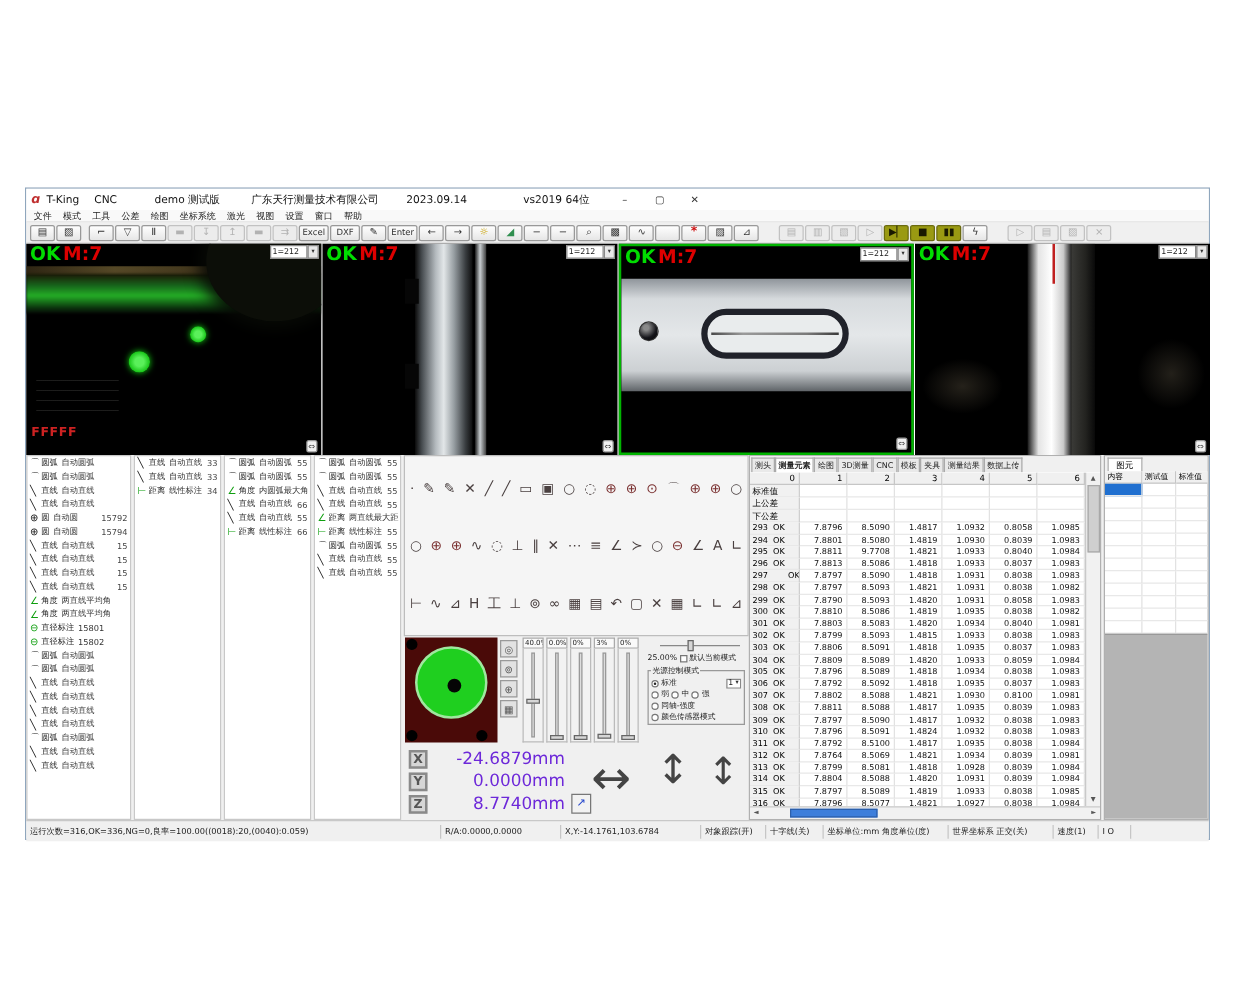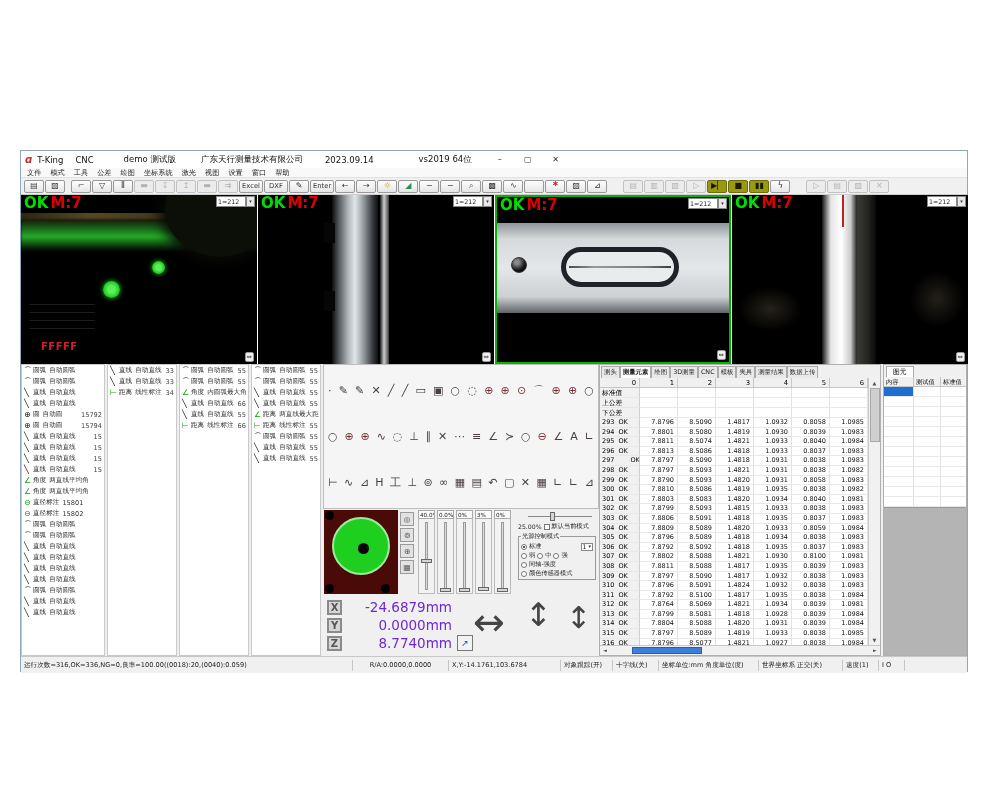--- a/index.html
+++ b/index.html
@@ -32,21 +32,21 @@
 .ddbtn{background:#e8e8e8;border:1px solid #888;font-size:5px;line-height:9px;width:9px;text-align:center;color:#333}
 .resize{position:absolute;bottom:2px;right:3px;z-index:6;background:#f0f0f0;border:1px solid #999;font-size:6.5px;line-height:8px;padding:0 1px;color:#444;border-radius:2px}
 .sc{position:absolute;inset:0}
 
 .bandtop{position:absolute;left:0;right:0;top:18px;height:7px;background:linear-gradient(to right,#3a2f18,#6a5a30 30%,#473a1e 70%,#241d0c);opacity:.8}
 .band{position:absolute;left:0;right:0;top:24px;height:32px;background:linear-gradient(to bottom,#1c1606,#17661c 30%,#24ad26 55%,#0c360e 85%,#040404);filter:blur(1px)}
 .cornercircle{position:absolute;right:-18px;top:-34px;width:110px;height:96px;border-radius:50%;background:#0c0e08;box-shadow:0 0 12px 6px rgba(8,10,6,.9)}
 .gdot{position:absolute;border-radius:50%;background:radial-gradient(circle,#5af05a 0 30%,#17c417 70%,#0a7a0a);box-shadow:0 0 5px #1c1}
 .dotA{left:82px;top:86px;width:17px;height:17px}
 .dotB{left:131px;top:66px;width:13px;height:13px}
-.code{position:absolute;left:20px;bottom:12px;color:#cc2222;font-size:10px;font-weight:bold;letter-spacing:.5px}
+.code{position:absolute;left:4px;bottom:12px;color:#cc2222;font-size:10px;font-weight:bold;letter-spacing:.5px}
 .streaks{position:absolute;left:8px;bottom:30px;width:66px;height:30px;background:repeating-linear-gradient(to bottom,rgba(130,130,125,.22) 0 1px,transparent 1px 8px)}
 
 .rod{position:absolute;left:74px;top:0;bottom:0;width:46px;background:linear-gradient(to right,#0b0b0b,#474c50 12%,#b4babe 36%,#e2e6e8 50%,#969da1 68%,#383c3f 88%,#0e0e0e)}
 .rodline{position:absolute;left:122px;top:0;bottom:0;width:9px;background:linear-gradient(to right,#1c1c1c,#c9ced1 45%,#3c3c3c)}
 .notch1{position:absolute;left:66px;top:28px;width:11px;height:20px;background:#060606}
 .notch2{position:absolute;left:66px;top:96px;width:11px;height:20px;background:#060606}
 
 .plate{position:absolute;left:0;right:0;top:26px;height:90px;background:linear-gradient(to bottom,#8f959b,#d6dadd 18%,#e4e7e9 50%,#ccd0d3 82%,#5f6468)}
 .slot{position:absolute;left:64px;top:50px;width:118px;height:40px;border-radius:20px;background:#e9eced;border:5px solid #20222a}
 .slotline{position:absolute;left:3px;right:3px;top:50%;margin-top:-1px;height:2px;background:linear-gradient(to right,#4a4a4a,#9a9a9a 25%,#7a7a7a 75%,#3a3a3a)}
@@ -797,21 +797,21 @@
             <span class="gcell gval" style="width: 38px;">1.0930</span>
             <span class="gcell gval" style="width: 38px;">0.8039</span>
             <span class="gcell gval" style="width: 38px;">1.0983</span>
           </div>
           <div class="grow trow">
             <span class="gcell glabel" style="width: 40px;">
               <span class="gnum">295</span>
               <span class="gok">OK</span>
             </span>
             <span class="gcell gval" style="width: 38px;">7.8811</span>
-            <span class="gcell gval" style="width: 38px;">8.5074</span>
+            <span class="gcell gval" style="width: 38px;">9.7708</span>
             <span class="gcell gval" style="width: 38px;">1.4821</span>
             <span class="gcell gval" style="width: 38px;">1.0933</span>
             <span class="gcell gval" style="width: 38px;">0.8040</span>
             <span class="gcell gval" style="width: 38px;">1.0984</span>
           </div>
           <div class="grow trow">
             <span class="gcell glabel" style="width: 40px;">
               <span class="gnum">296</span>
               <span class="gok">OK</span>
             </span>
@@ -1146,21 +1146,21 @@
             <span class="rcell" style="width: 27px;"></span>
             <span class="rcell" style="width: 27px;"></span>
           </div>
         </div>
       <div class="rfill"></div>
     </div>
   </div>
 
   <div class="statusbar" id="statusbar">
       <span class="sseg" style="width: 332px;">运行次数=316,OK=336,NG=0,良率=100.00((0018):20,(0040):0.059)</span>
-      <span class="sseg" style="width: 96px; text-align: center;">R/A:0.0000,0.0000</span>
+      <span class="sseg" style="width: 96px;">R/A:0.0000,0.0000</span>
       <span class="sseg" style="width: 112px;">X,Y:-14.1761,103.6784</span>
       <span class="sseg" style="width: 52px;">对象跟踪(开)</span>
       <span class="sseg" style="width: 46px;">十字线(关)</span>
       <span class="sseg" style="width: 100px;">坐标单位:mm 角度单位(度)</span>
       <span class="sseg" style="width: 84px;">世界坐标系 正交(关)</span>
       <span class="sseg" style="width: 36px;">速度(1)</span>
       <span class="sseg" style="width: 26px;">I O</span>
     </div>
 </div>
 

